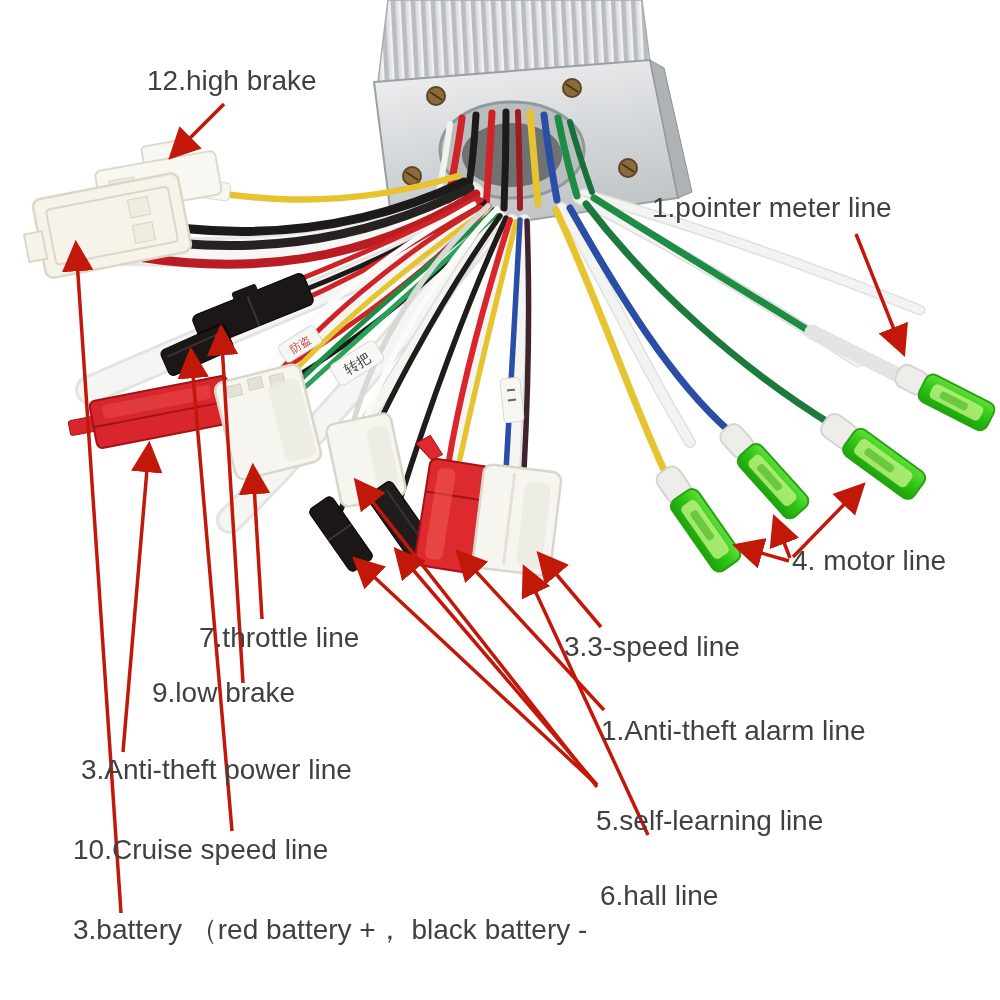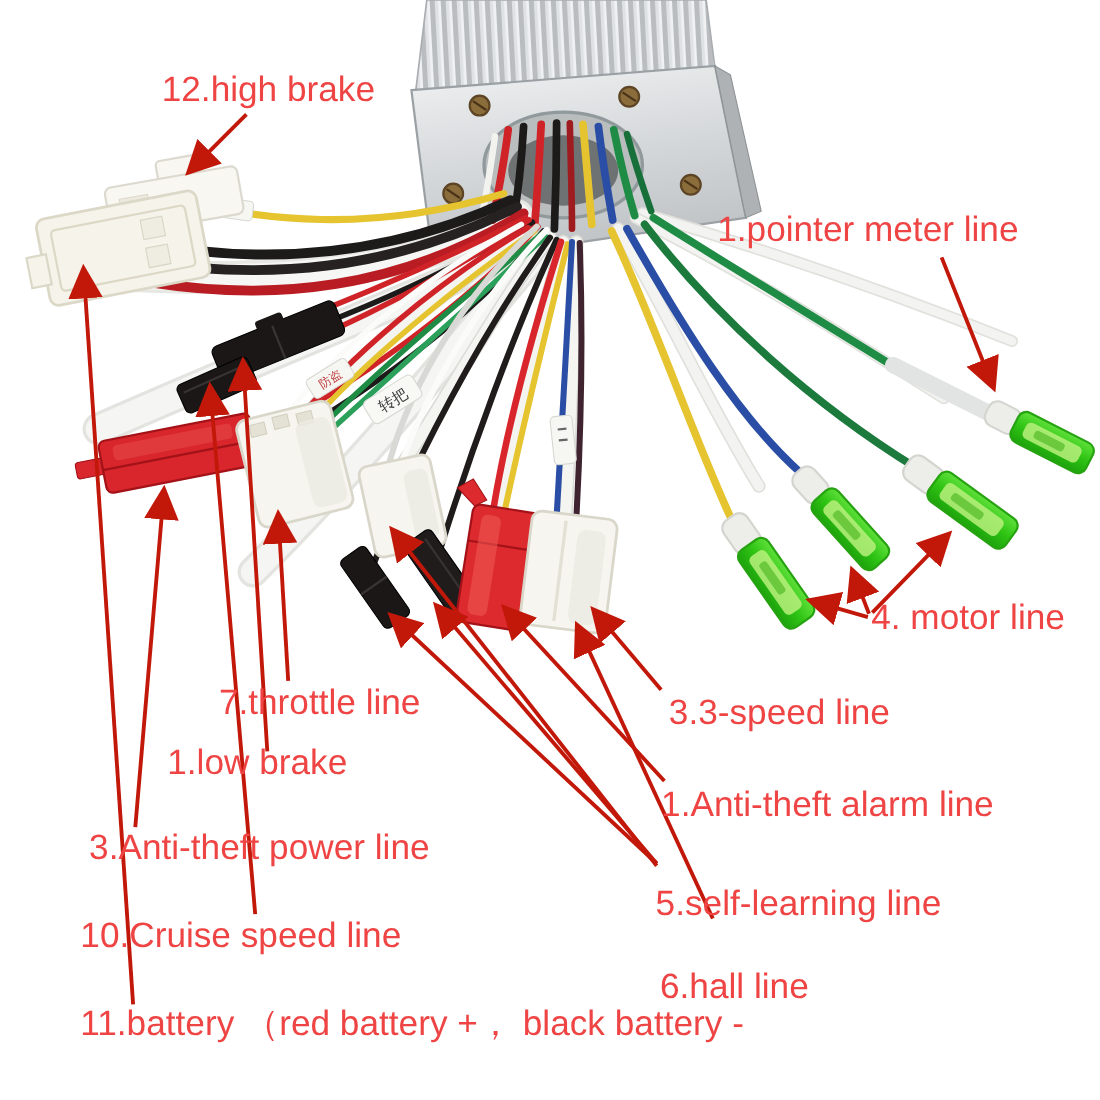--- a/index.html
+++ b/index.html
@@ -1,24 +1,24 @@
 <!DOCTYPE html>
 <html><head>
 <meta charset="utf-8">
 <style>
   html,body{margin:0;padding:0;background:#fff;}
   #stage{position:relative;width:1000px;height:1000px;background:#ffffff;overflow:hidden;
          font-family:"Liberation Sans",sans-serif;}
   #scene{position:absolute;left:0;top:0;}
-  .label{position:absolute;font-size:32px;line-height:34px;color:#ef4444;white-space:nowrap;
+  .label{position:absolute;font-size:28px;line-height:34px;color:#404040;white-space:nowrap;
          font-family:"Liberation Sans",sans-serif;}
   .l12{left:147px;top:64px;}
   .l1{left:652px;top:191px;}
   .l2{left:792px;top:544px;}
-  .l3{left:608px;top:630px;}
+  .l3{left:564px;top:630px;}
   .l4{left:601px;top:714px;}
   .l5{left:596px;top:780px;margin-top:24px;}
   .l6{left:600px;top:879px;}
   .l7{left:199px;top:621px;}
   .l8{left:152px;top:676px;}
   .l9{left:81px;top:753px;}
   .l10{left:73px;top:833px;}
   .l11{left:73px;top:913px;}
 </style>
 </head>
@@ -278,17 +278,17 @@
 </svg>
 
   <div class="label l12">12.high brake</div>
   <div class="label l1">1.pointer meter line</div>
   <div class="label l2">4. motor line</div>
   <div class="label l3">3.3-speed line</div>
   <div class="label l4">1.Anti-theft alarm line</div>
   <div class="label l5">5.self-learning line</div>
   <div class="label l6">6.hall line</div>
   <div class="label l7">7.throttle line</div>
-  <div class="label l8">1.low brake</div>
+  <div class="label l8">9.low brake</div>
   <div class="label l9">3.Anti-theft power line</div>
   <div class="label l10">10.Cruise speed line</div>
-  <div class="label l11">11.battery （red battery +， black battery -</div>
+  <div class="label l11">3.battery （red battery +， black battery -</div>
 </div>
 
 </body></html>

